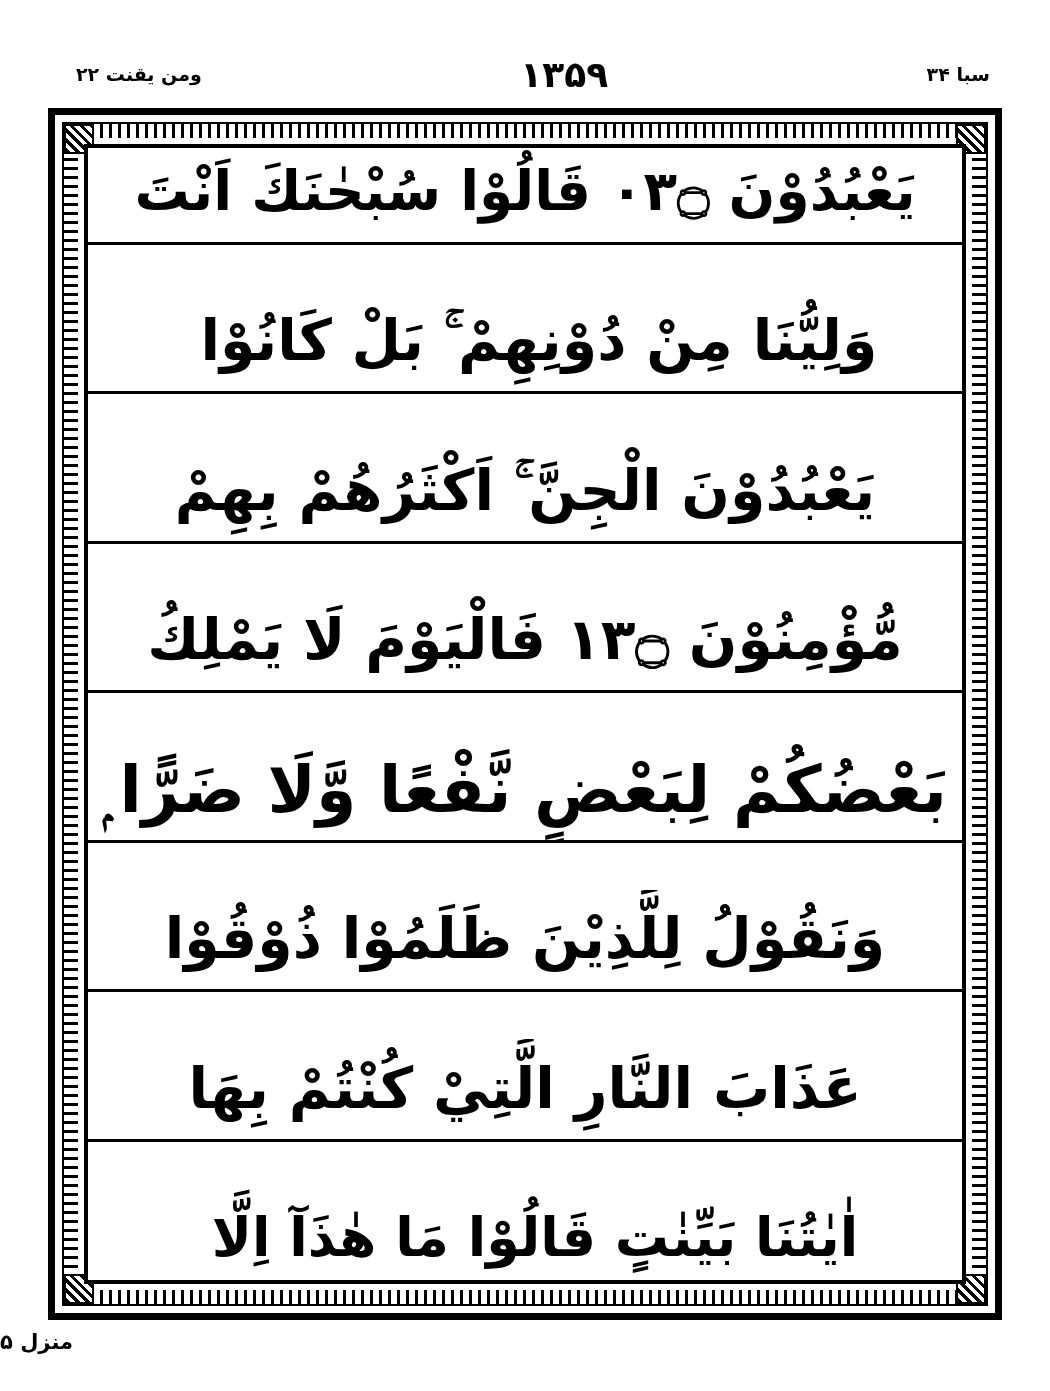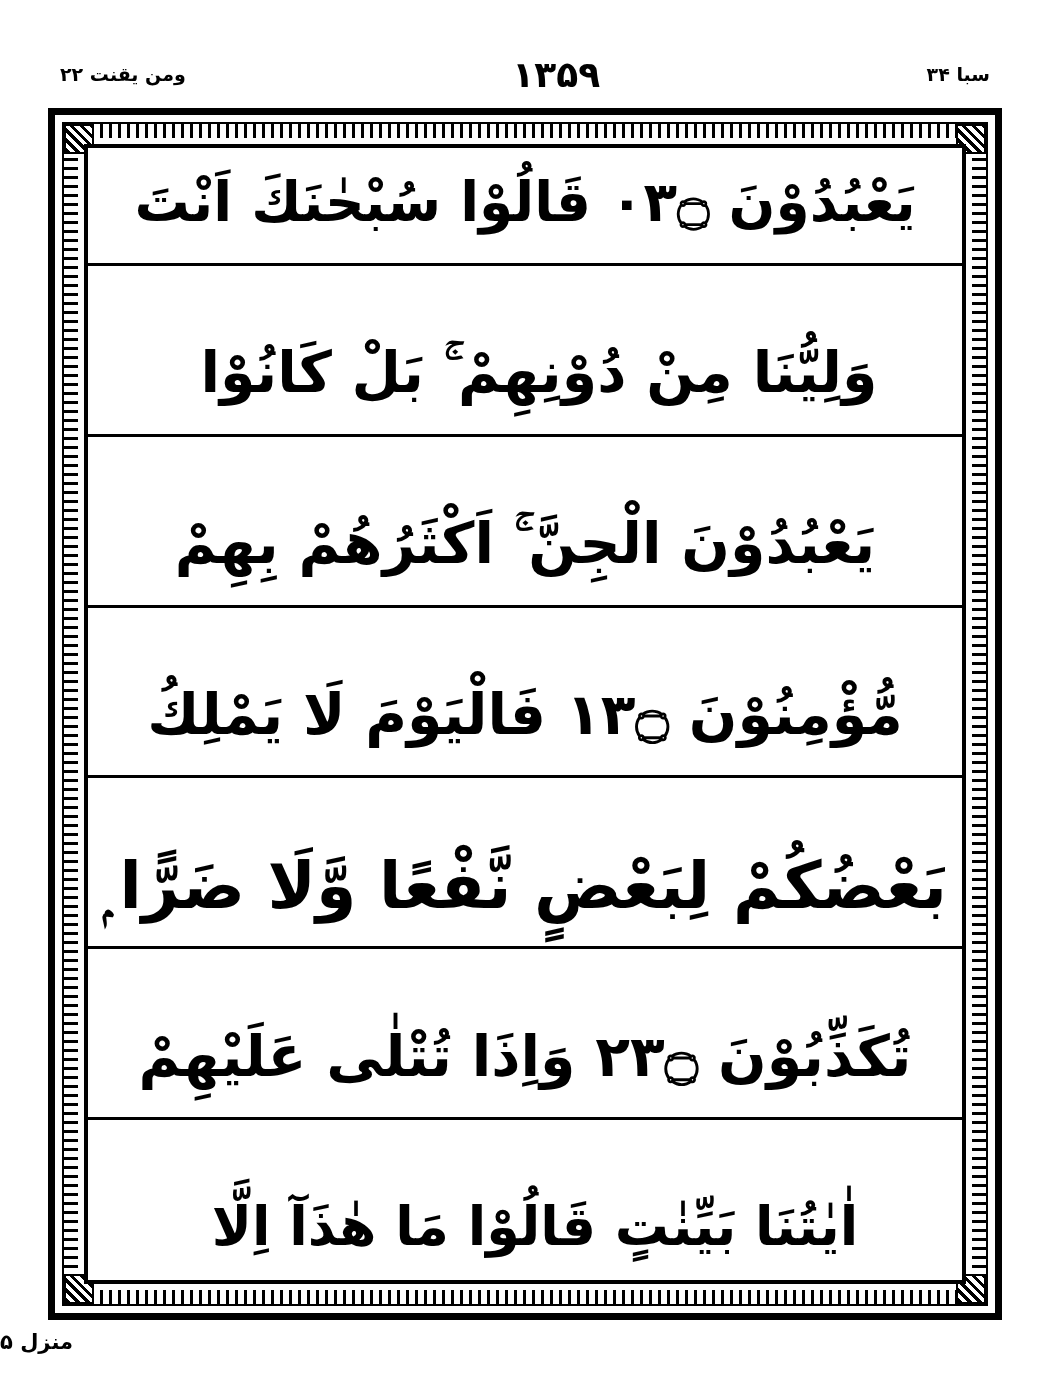--- a/index.html
+++ b/index.html
@@ -40,21 +40,21 @@
     font-weight: 700;
     letter-spacing: 0.5px;
     white-space: nowrap;
   }
   .header .page-no {
     font-size: 36px;
     font-weight: 700;
     letter-spacing: 1px;
   }
   .hdr-right { text-align: left; }
-  .hdr-left  { text-align: left; }
+  .hdr-left  { text-align: left; margin-left: 16px; }
 
   
   .frame-outer {
     position: absolute;
     top: 108px;
     left: 48px;
     width: 954px;
     height: 1212px;
     border: 7px solid #000;
     box-sizing: border-box;
@@ -178,22 +178,25 @@
     </div>
     <div class="ayah-line l3">
       <div class="txt" style="transform: scaleX(1);">يَعْبُدُوْنَ الْجِنَّ ۚ اَكْثَرُهُمْ بِهِمْ</div>
     </div>
     <div class="ayah-line l4">
       <div class="txt" style="transform: scaleX(1);">مُّؤْمِنُوْنَ ۝۳۱ فَالْيَوْمَ لَا يَمْلِكُ</div>
     </div>
     <div class="ayah-line l5">
       <div class="txt" style="transform: scaleX(1);">بَعْضُكُمْ لِبَعْضٍ نَّفْعًا وَّلَا ضَرًّا ۭ</div>
     </div>
-    <div class="ayah-line l8">
-      <div class="txt" style="transform: scaleX(1);">تُكَذِّبُوْنَ ۝۳۲ وَاِذَا تُتْلٰى عَلَيْهِمْ</div>
+    <div class="ayah-line l6">
+      <div class="txt" style="transform: scaleX(1);">وَنَقُوْلُ لِلَّذِيْنَ ظَلَمُوْا ذُوْقُوْا</div>
+    </div>
+    <div class="ayah-line l7">
+      <div class="txt" style="transform: scaleX(1);">عَذَابَ النَّارِ الَّتِيْ كُنْتُمْ بِهَا</div>
     </div>
     <div class="ayah-line l9">
       <div class="txt" style="transform: scaleX(1); margin-left: 20px;">اٰيٰتُنَا بَيِّنٰتٍ قَالُوْا مَا هٰذَآ اِلَّا</div>
     </div>
   </div>
 
   <div class="footer">
     <span>منزل ۵</span>
   </div>
 

